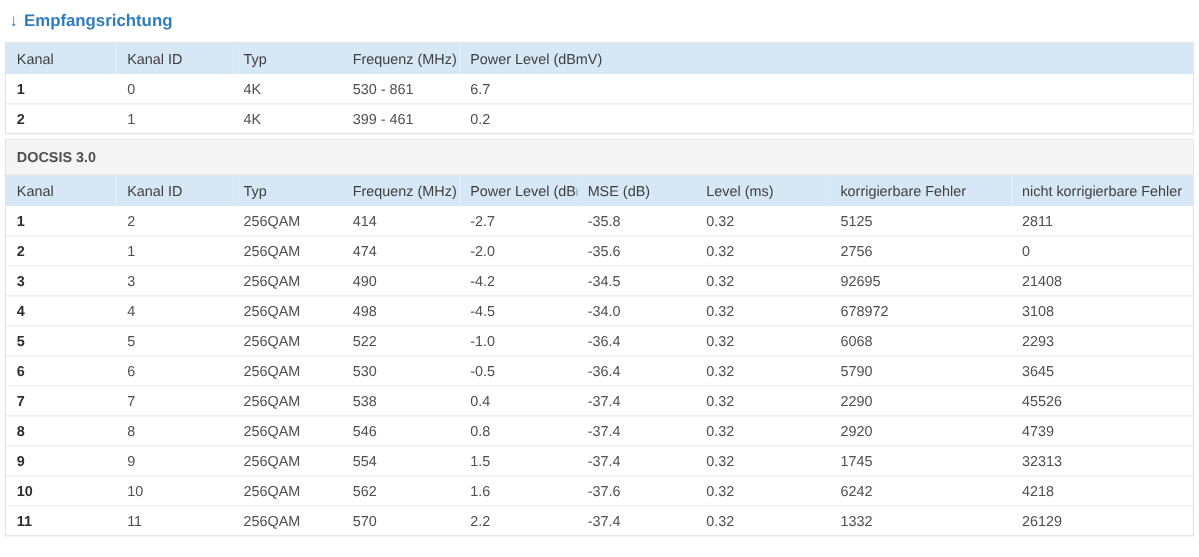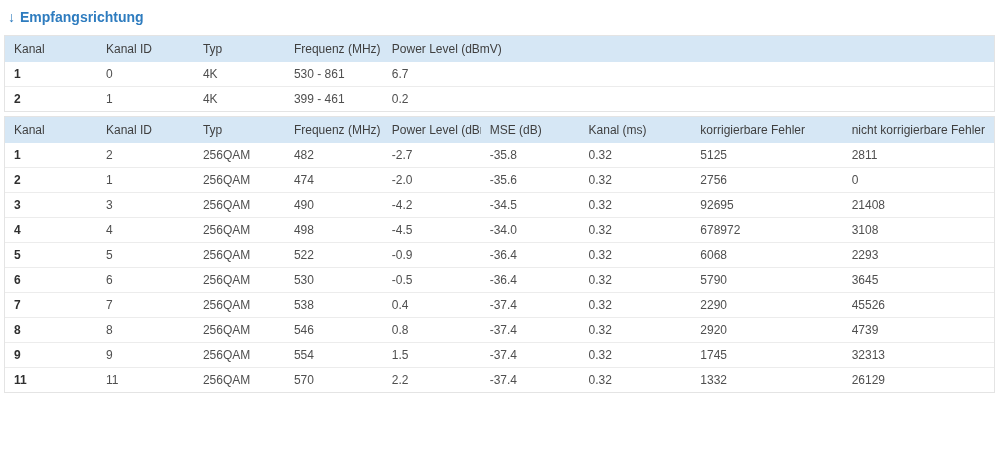--- a/index.html
+++ b/index.html
@@ -118,51 +118,52 @@
             <td>1</td>
             <td>4K</td>
             <td>399 - 461</td>
             <td>0.2</td>
           </tr>
         </tbody>
       </table>
   </div>
 
   <div class="panel">
+    <div class="section-header">DOCSIS 3.0</div>
     <table>
         <colgroup>
           <col style="width: 9.3%;">
           <col style="width: 9.8%;">
           <col style="width: 9.2%;">
           <col style="width: 9.9%;">
           <col style="width: 9.9%;">
           <col style="width: 10%;">
           <col style="width: 11.3%;">
           <col style="width: 15.3%;">
           <col style="width: 15.3%;">
         </colgroup>
         <thead>
           <tr>
             <th>Kanal</th>
             <th>Kanal ID</th>
             <th>Typ</th>
             <th>Frequenz (MHz)</th>
             <th>Power Level (dBmV)</th>
             <th>MSE (dB)</th>
-            <th>Kanal (ms)</th>
+            <th>Level (ms)</th>
             <th>korrigierbare Fehler</th>
             <th>nicht korrigierbare Fehler</th>
           </tr>
         </thead>
         <tbody>
           <tr>
             <td>1</td>
             <td>2</td>
             <td>256QAM</td>
-            <td>482</td>
+            <td>414</td>
             <td>-2.7</td>
             <td>-35.8</td>
             <td>0.32</td>
             <td>5125</td>
             <td>2811</td>
           </tr>
           <tr>
             <td>2</td>
             <td>1</td>
             <td>256QAM</td>
@@ -193,21 +194,21 @@
             <td>-34.0</td>
             <td>0.32</td>
             <td>678972</td>
             <td>3108</td>
           </tr>
           <tr>
             <td>5</td>
             <td>5</td>
             <td>256QAM</td>
             <td>522</td>
-            <td>-0.9</td>
+            <td>-1.0</td>
             <td>-36.4</td>
             <td>0.32</td>
             <td>6068</td>
             <td>2293</td>
           </tr>
           <tr>
             <td>6</td>
             <td>6</td>
             <td>256QAM</td>
             <td>530</td>
@@ -244,20 +245,31 @@
             <td>9</td>
             <td>256QAM</td>
             <td>554</td>
             <td>1.5</td>
             <td>-37.4</td>
             <td>0.32</td>
             <td>1745</td>
             <td>32313</td>
           </tr>
           <tr>
+            <td>10</td>
+            <td>10</td>
+            <td>256QAM</td>
+            <td>562</td>
+            <td>1.6</td>
+            <td>-37.6</td>
+            <td>0.32</td>
+            <td>6242</td>
+            <td>4218</td>
+          </tr>
+          <tr>
             <td>11</td>
             <td>11</td>
             <td>256QAM</td>
             <td>570</td>
             <td>2.2</td>
             <td>-37.4</td>
             <td>0.32</td>
             <td>1332</td>
             <td>26129</td>
           </tr>

